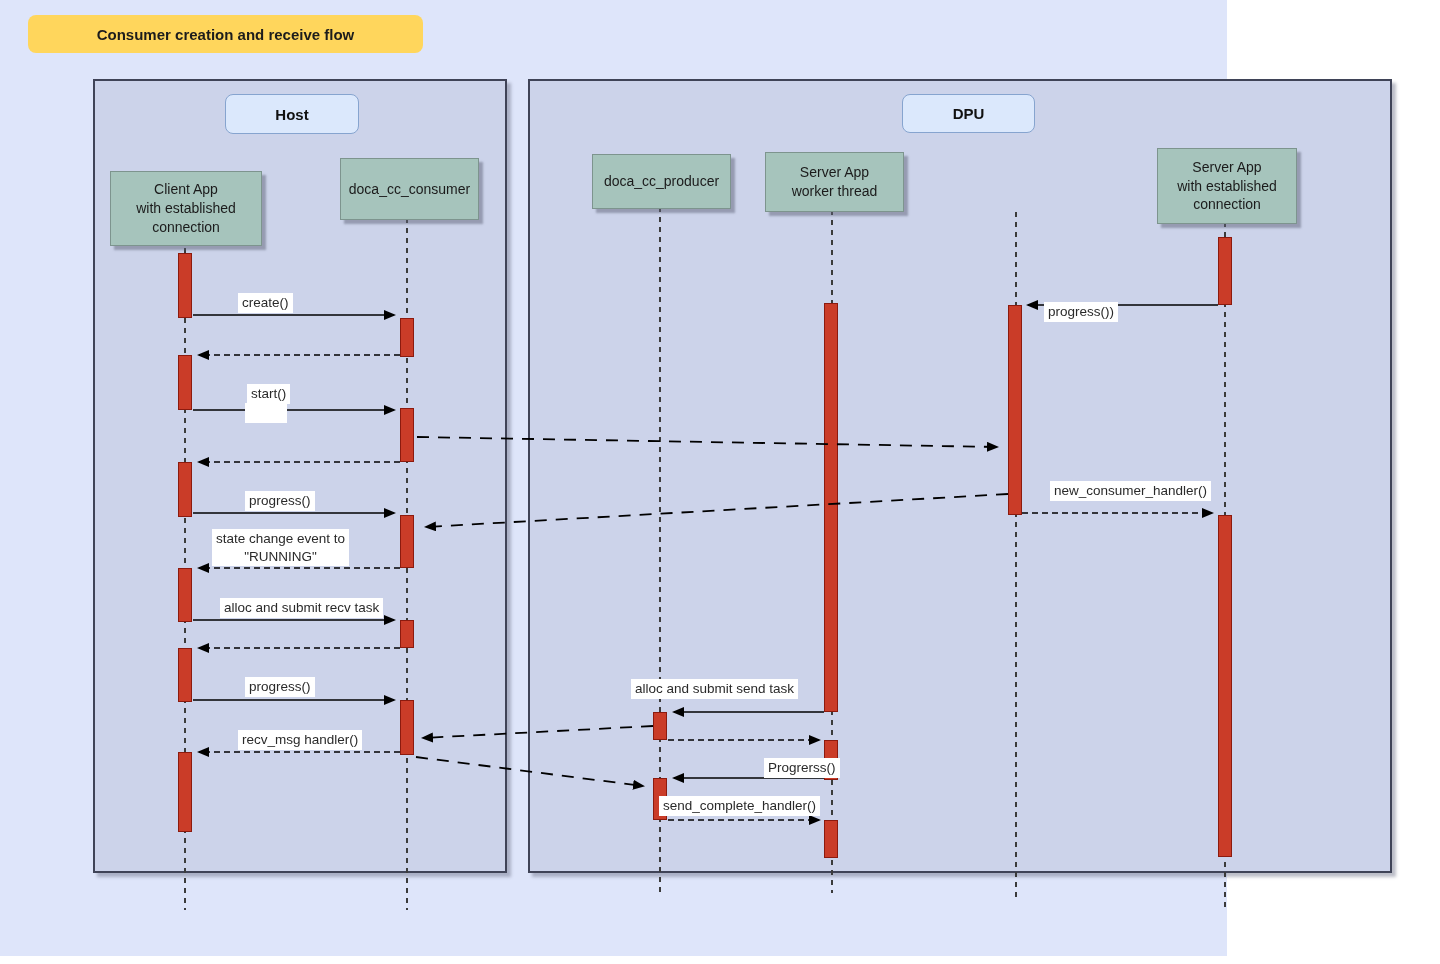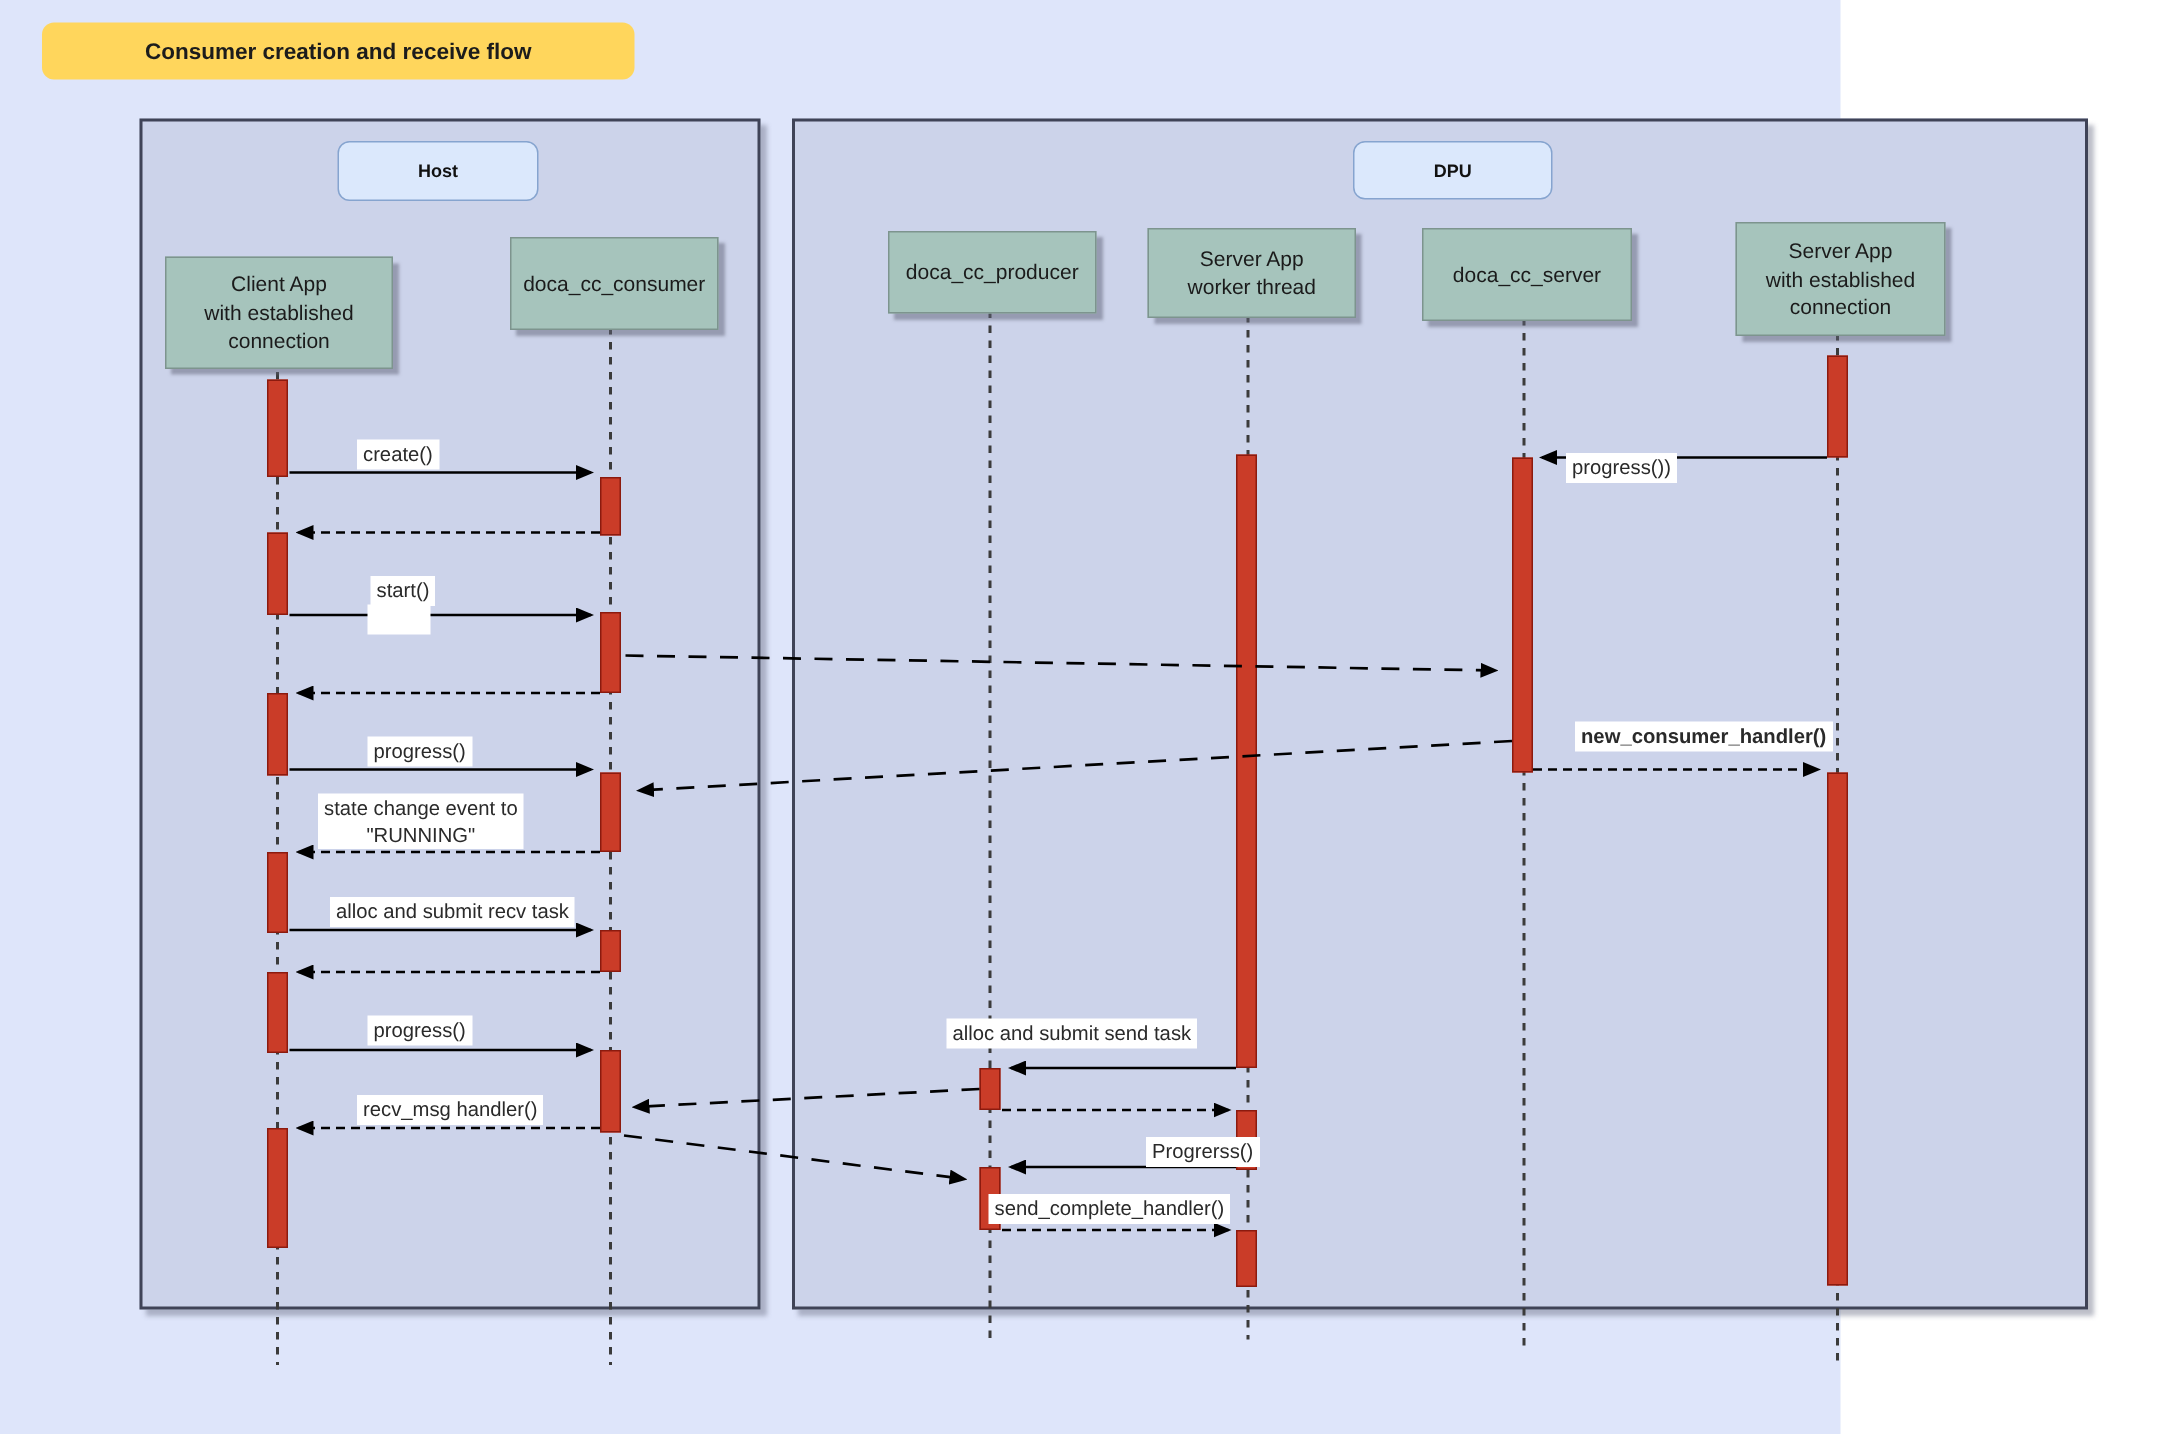--- a/index.html
+++ b/index.html
@@ -13,21 +13,21 @@
     font-weight:bold; font-size:15px; color:#1c1c1c;
   }
 
   .frame{
     position:absolute; background:#ccd3ea; border:2px solid #3f4357;
     box-shadow:4px 4px 3px rgba(106,110,134,0.45);
   }
   .frame-label{
     position:absolute; background:#dbe8fc; border:1px solid #86a4cf; border-radius:8px;
     display:flex; align-items:center; justify-content:center;
-    font-weight:bold; font-size:12px; color:#111;
+    font-weight:bold; font-size:15px; color:#111;
   }
 
   .ll-box{
     position:absolute; background:#a6c4bc; border:1px solid #7d948e;
     box-shadow:4px 4px 2px rgba(95,99,120,0.5);
     display:flex; align-items:center; justify-content:center; text-align:center;
     font-size:14px; color:#1b1b1b;
   }
   .ll-box span{white-space:pre-line; line-height:1.35;}
 
@@ -75,23 +75,20 @@
     </div>
   <div class="ll-box" style="left:340px; top:158px; width:137px; height:60px;">
       <span>doca_cc_consumer</span>
     </div>
   <div class="ll-box" style="left:592px; top:154px; width:137px; height:53px;">
       <span>doca_cc_producer</span>
     </div>
   <div class="ll-box" style="left:765px; top:152px; width:137px; height:58px;">
       <span>Server App
 worker thread</span>
-    </div>
-  <div class="ll-box" style="left:948px; top:152px; width:138px; height:60px;">
-      <span>doca_cc_server</span>
     </div>
   <div class="ll-box" style="left:1157px; top:148px; width:138px; height:74px;">
       <span>Server App
 with established
 connection</span>
     </div>
 
   <div class="act" style="left:178px; top:253px; height:65px;"></div>
   <div class="act" style="left:178px; top:355px; height:55px;"></div>
   <div class="act" style="left:178px; top:462px; height:55px;"></div>
@@ -157,18 +154,18 @@
   <div class="msg-label" style="left:238px; top:293px;">create()</div>
   <div class="msg-label" style="left:247px; top:384px;">start()</div>
   <div class="empty-box" style="left:245px; top:403px; width:42px; height:20px;"></div>
   <div class="msg-label" style="left:245px; top:491px;">progress()</div>
   <div class="msg-label" style="left:212px; top:529px;">state change event to
 "RUNNING"</div>
   <div class="msg-label" style="left:220px; top:598px;">alloc and submit recv task</div>
   <div class="msg-label" style="left:245px; top:677px;">progress()</div>
   <div class="msg-label" style="left:238px; top:730px;">recv_msg handler()</div>
   <div class="msg-label" style="left:1044px; top:283px;margin-top:19px;">progress())</div>
-  <div class="msg-label" style="left:1050px; top:481px;font-weight:bold;">new_consumer_handler()</div>
+  <div class="msg-label" style="left:1050px; top:481px;">new_consumer_handler()</div>
   <div class="msg-label" style="left:631px; top:679px;">alloc and submit send task</div>
   <div class="msg-label" style="left:716px; top:758px;margin-left:48px;">Progrerss()</div>
   <div class="msg-label" style="left:659px; top:796px;">send_complete_handler()</div>
 
 </div>
 
 </body></html>

